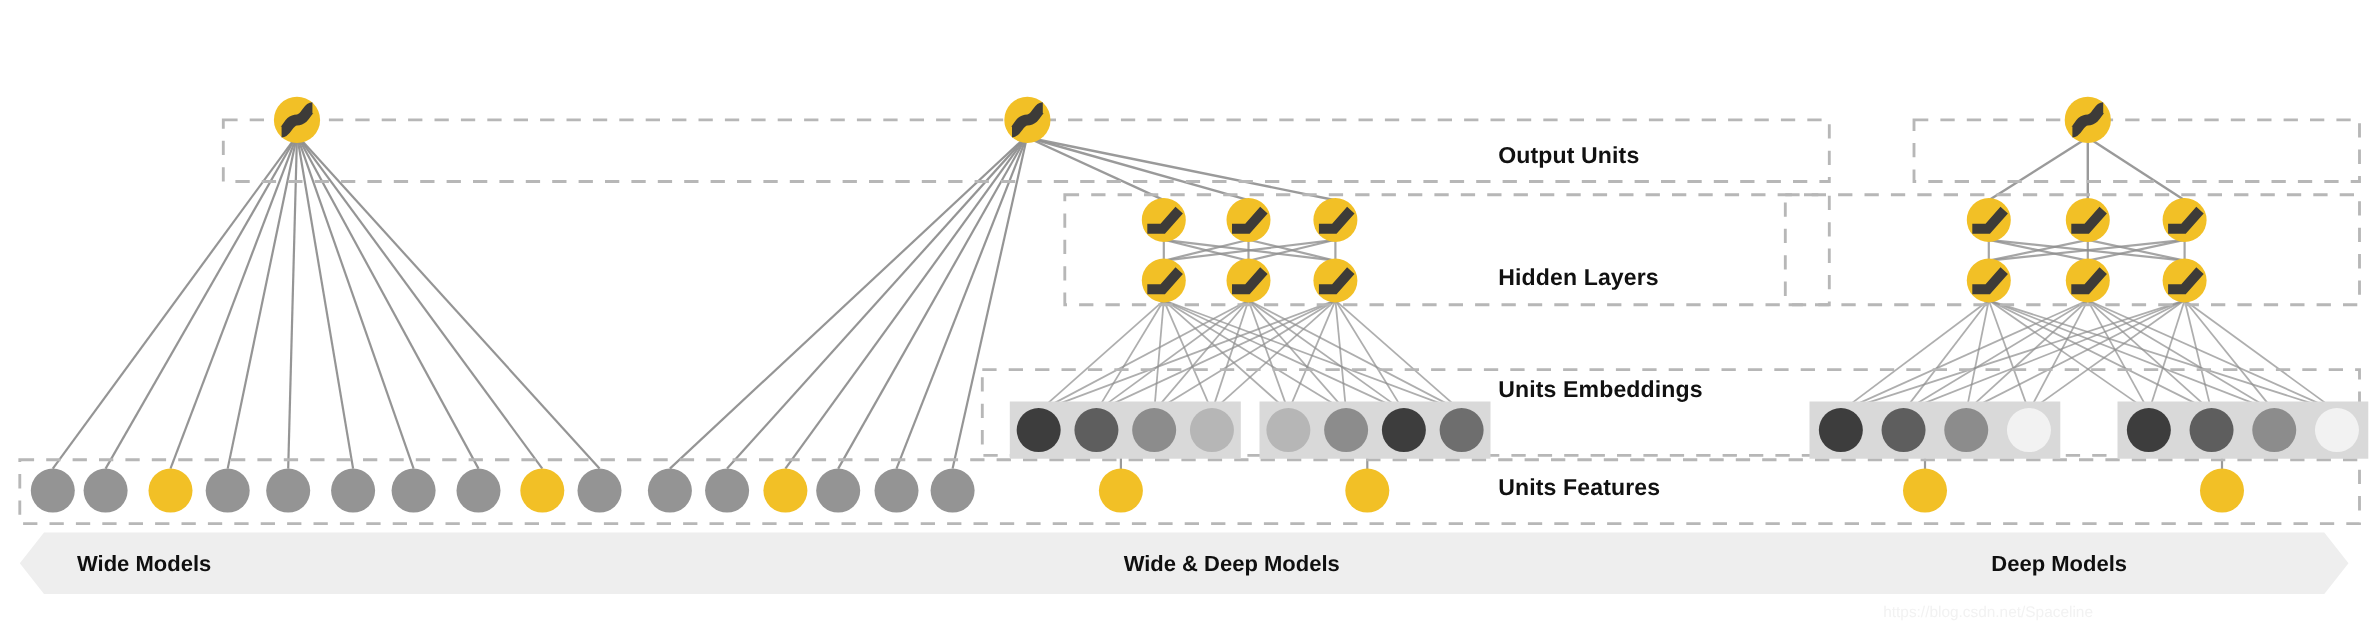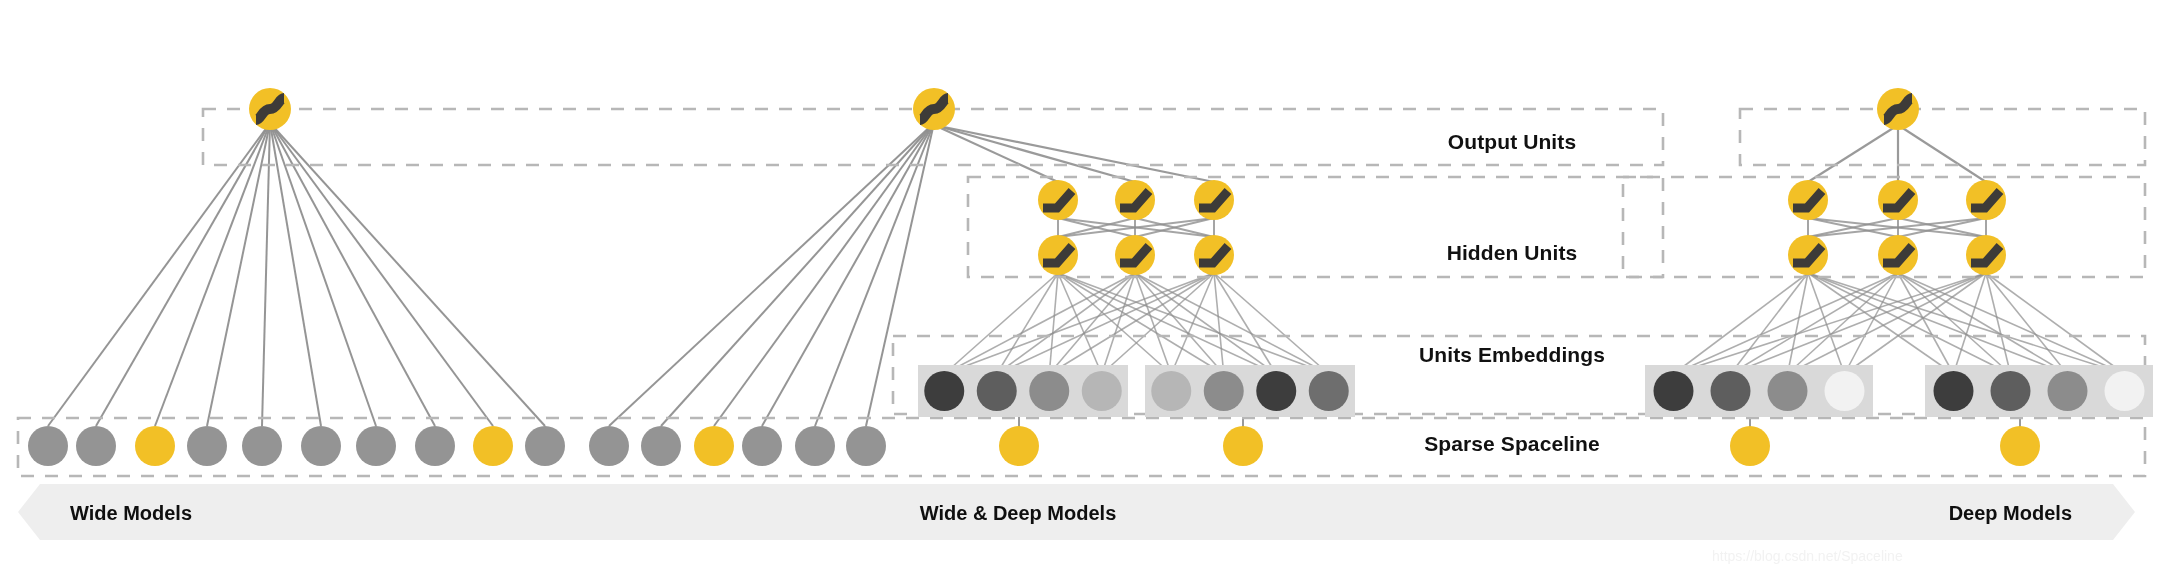--- a/index.html
+++ b/index.html
@@ -11,21 +11,21 @@
   }
   #stage { position:absolute; inset:0; }
   svg#diagram { position:absolute; left:0; top:0; width:2164px; height:572px; display:block; }
 
   .lbl {
     position:absolute;
     font-weight:bold;
     color:#111111;
     font-size:21px;
     letter-spacing:0.1px;
-    text-align:center;
+    text-align:left;
     white-space:nowrap;
     line-height:25px;
   }
   .lbl.two { white-space:normal; }
 
   .caption {
     position:absolute;
     font-weight:bold;
     color:#0f0f0f;
     font-size:20px;
@@ -219,23 +219,23 @@
         <use href="#glyph-relu" x="0" y="0" transform="translate(1898,255)"></use>
         <use href="#glyph-relu" x="0" y="0" transform="translate(1986,255)"></use>
         <use href="#glyph-sigmoid" x="0" y="0" transform="translate(1898,109)"></use>
       </g>
     <g id="layer-bar">
         <path d="M 40 484 L 2113 484 L 2135 512 L 2113 540 L 40 540 L 18 512 Z" fill="#eeeeee"></path>
       </g>
   </svg>
 
   <div class="lbl" id="rl0" style="left: 1362px; top: 129px; width: 300px;">Output Units</div>
-  <div class="lbl" id="rl1" style="left: 1362px; top: 240px; width: 300px;">Hidden Units</div>
+  <div class="lbl" id="rl1" style="left: 1362px; top: 240px; width: 300px;">Hidden Layers</div>
   <div class="lbl two" id="rl2" style="left: 1362px; top: 342px; width: 300px;">Units Embeddings</div>
-  <div class="lbl" id="rl3" style="left: 1362px; top: 431px; width: 300px;">Sparse Spaceline</div>
+  <div class="lbl" id="rl3" style="left: 1362px; top: 431px; width: 300px;">Units Features</div>
 
   <div class="caption" id="cp0" style="left: 70px; top: 502px; width: 400px; text-align: left;">Wide Models</div>
-  <div class="caption" id="cp1" style="left: 818px; top: 502px; width: 400px; text-align: center;">Wide &amp; Deep Models</div>
-  <div class="caption" id="cp2" style="left: 1672px; top: 502px; width: 400px; text-align: right;">Deep Models</div>
+  <div class="caption" id="cp1" style="left: 818px; top: 502px; width: 400px; text-align: right;">Wide &amp; Deep Models</div>
+  <div class="caption" id="cp2" style="left: 1672px; top: 502px; width: 400px; text-align: center;">Deep Models</div>
 
   <div class="wm" id="wm0" style="left: 1712px; top: 548px;">https://blog.csdn.net/Spaceline</div>
 
 </div>
 
 </body></html>

